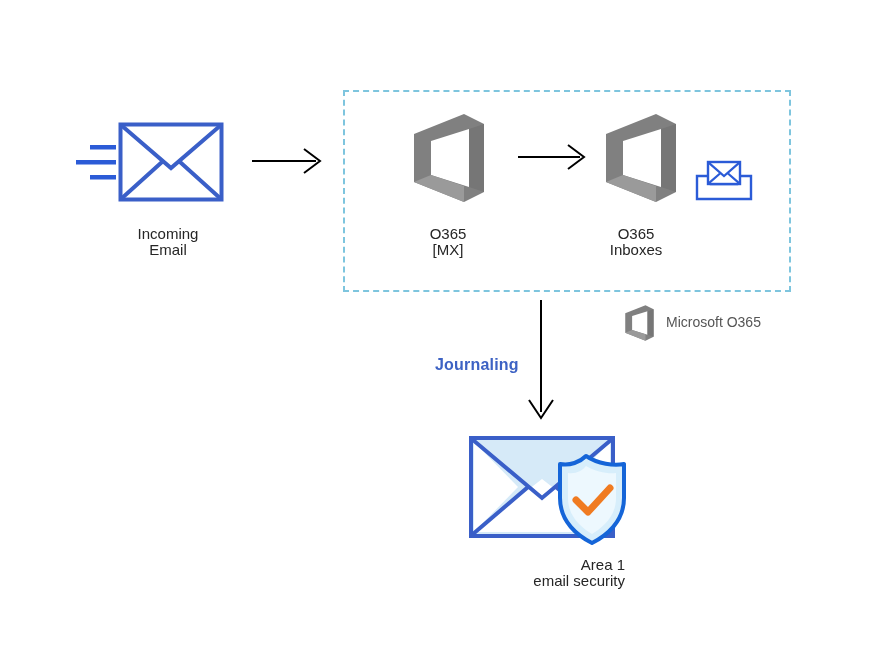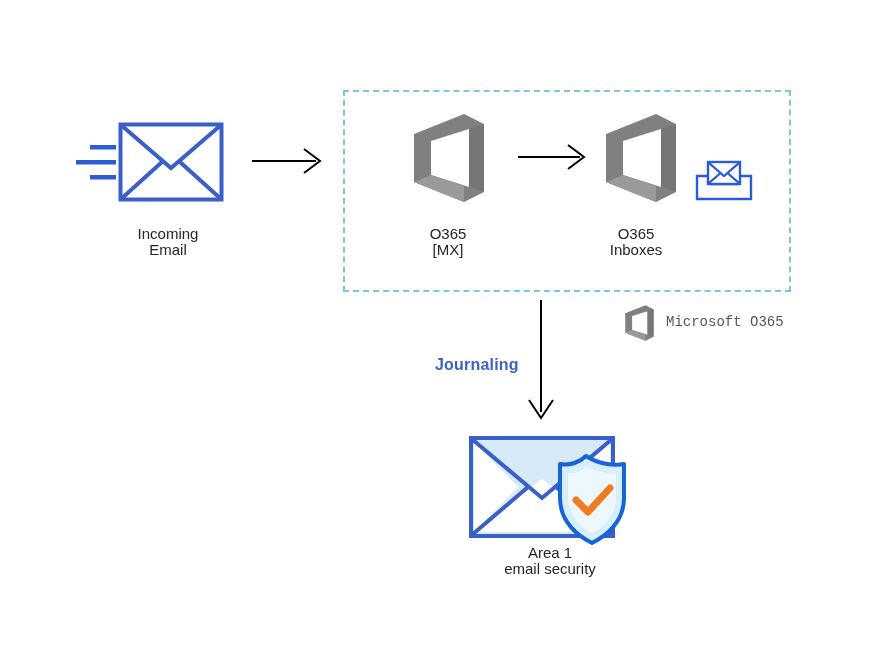--- a/index.html
+++ b/index.html
@@ -40,21 +40,21 @@
     font-size: 16px;
     font-weight: bold;
     letter-spacing: 0.2px;
     white-space: nowrap;
     user-select: none;
     margin-left: 16px;
   }
   .legend-label {
     position: absolute;
     color: #555555;
-    font-family: Liberation Mono, monospace;
+    font-family: Liberation Sans, sans-serif;
     font-size: 14px;
     white-space: nowrap;
     user-select: none;
   }
   .svg-abs {
     position: absolute;
     display: block;
   }
 </style>
 </head>
@@ -150,16 +150,16 @@
     <path d="M5 102 L60 55 M143 102 L88 55" fill="none" stroke="#3A5FC8" stroke-width="4"></path>
 
     <path d="M118 24 C130 32 146 34 156 32 L156 66 C156 90 138 104 124 111
              C110 104 92 90 92 66 L92 32 C102 34 112 30 118 24 Z" fill="#D7EEFB" stroke="#1565D8" stroke-width="4" stroke-linejoin="round"></path>
     <path d="M118 34 C128 40 140 42 148 41 L148 66 C148 85 134 96 124 102
              C114 96 100 85 100 66 L100 41 C108 42 114 39 118 34 Z" fill="#EDF8FE" stroke="none"></path>
 
     <polyline points="108,68 120,80 142,56" fill="none" stroke="#F07B21" stroke-width="7" stroke-linecap="round" stroke-linejoin="round"></polyline>
   </svg>
 
-  <div class="node-label" style="left:475px; top:545px; width:150px;">Area 1
+  <div class="node-label" style="left:475px; top:557px; width:150px;text-align:right;">Area 1
 email security</div>
 
 </div>
 
 </body></html>

